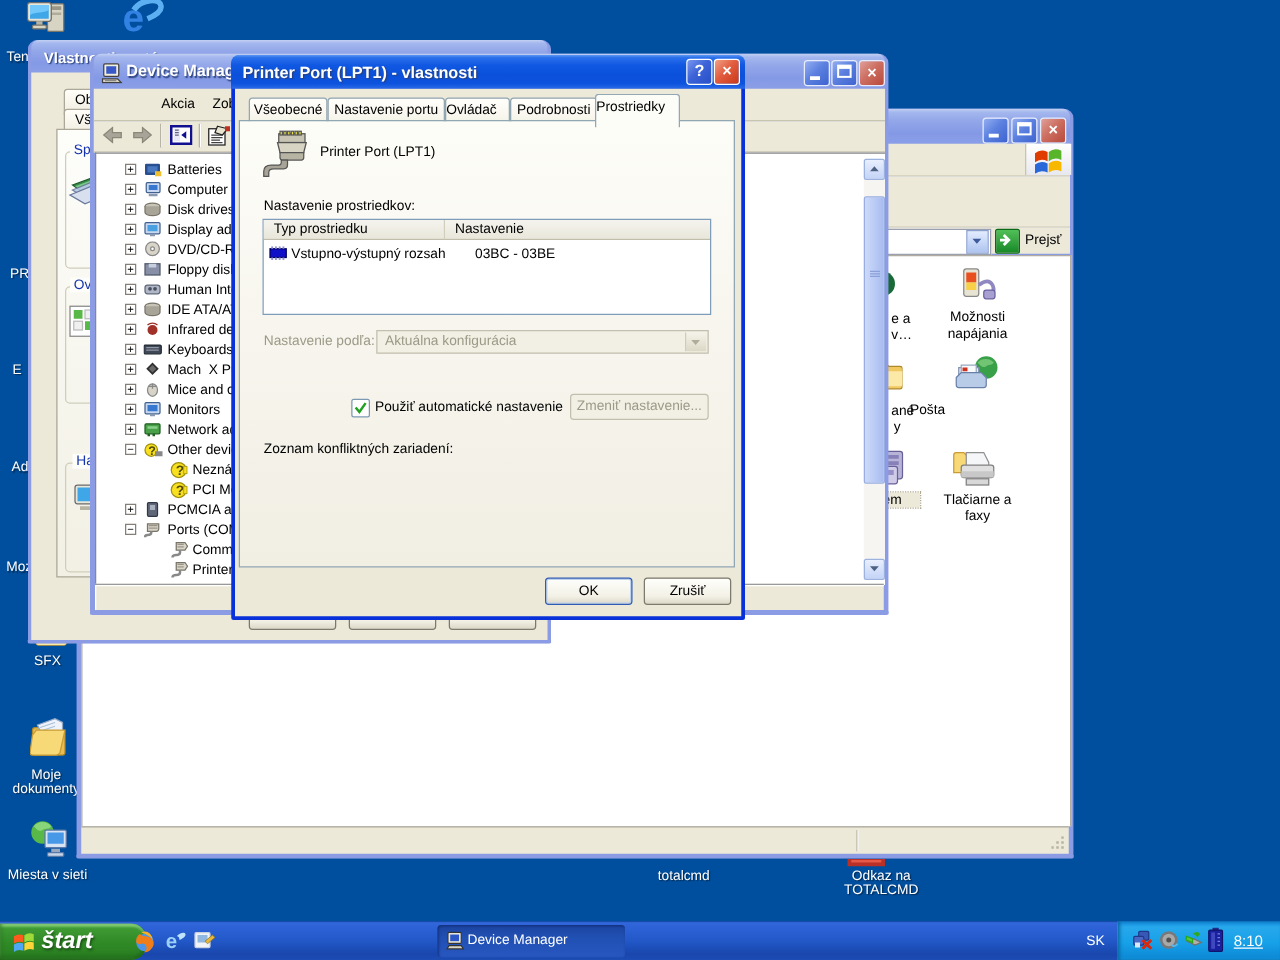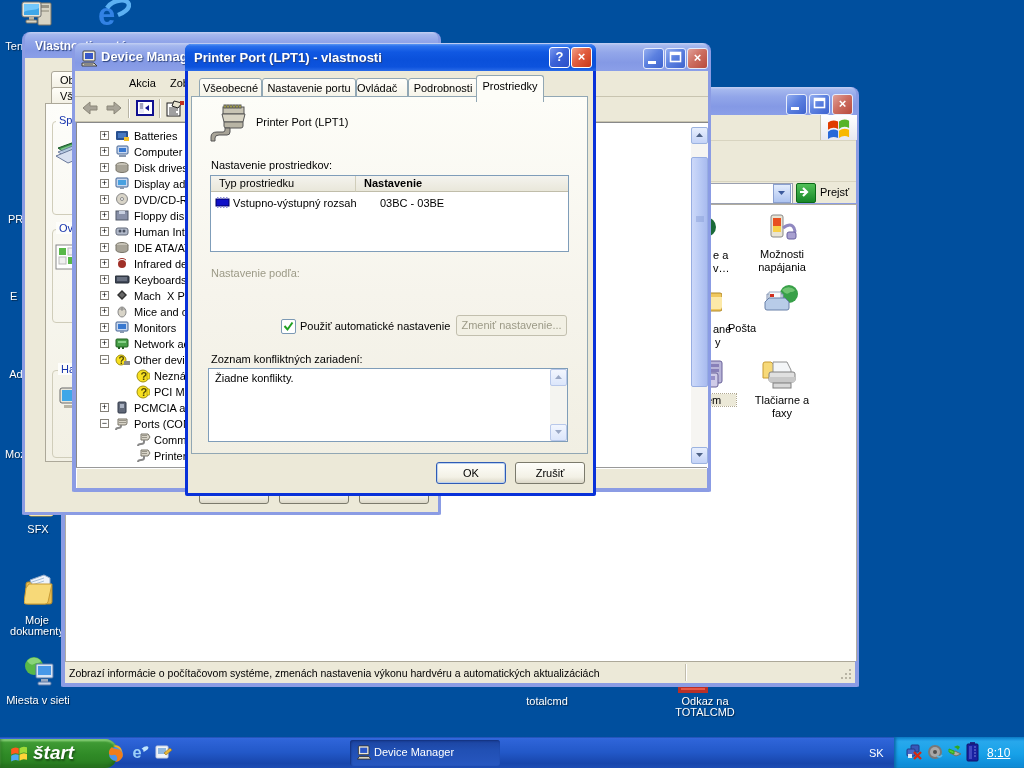--- a/index.html
+++ b/index.html
@@ -169,21 +169,20 @@
    <path d="M2 6 q0-2 2-2 h6 l2 2 h6 v14 h-16z" fill="#f7d978" stroke="#c89b35"></path>
    <path d="M12 4 h14 l4 8 v6 h-18z" fill="#f4f6f8" stroke="#909090"></path>
    <rect x="8" y="14" width="26" height="10" rx="2" fill="#e0e0e0" stroke="#808080"></rect>
    <rect x="8" y="19" width="26" height="5" fill="#c8c8c8"></rect>
    <rect x="12" y="25" width="18" height="5" fill="#d8d8d8" stroke="#808080"></rect>
   </svg>
   <div class="abs" style="left:662px;top:189px;width:108px;text-align:center;line-height:13px;">Tlačiarne a<br>faxy</div>
  </div>
 
  <div class="face" style="left:1px;top:574px;width:790px;height:21px;border-top:1px solid #aca899;">
-  <div class="abs" style="left:4px;top:5px;white-space:nowrap;font-size:10.5px;">Zobrazí informácie o počítačovom systéme, zmenách nastavenia výkonu hardvéru a automatických aktualizáciách</div>
   <div class="abs" style="left:620px;top:2px;width:1px;height:17px;background:#c0bcac;border-right:1px solid #fff;"></div>
   <svg class="abs" style="right:2px;bottom:2px;" width="12" height="12">
         <g fill="#b8b4a4">
           <rect x="8" y="8" width="2" height="2"></rect>
           <rect x="8" y="4" width="2" height="2"></rect>
           <rect x="4" y="8" width="2" height="2"></rect>
           <rect x="8" y="0" width="2" height="2"></rect>
           <rect x="4" y="4" width="2" height="2"></rect>
           <rect x="0" y="8" width="2" height="2"></rect>
         </g>
@@ -483,21 +482,21 @@
  <div class="tb tb-a" style="height:27px;border-radius:6px 6px 0 0;"></div>
  <div class="tbt" style="left:9px;top:6px;font-size:13px;">Printer Port (LPT1) - vlastnosti</div>
  <div class="cbtn" style="left:364px;top:3px;border-color:#fff;background:linear-gradient(135deg,#7a98ef 0%,#3c63d8 45%,#2a4fc8 100%);">?</div>
  <div class="cbtn" style="left:386px;top:3px;border-color:#fff;background:linear-gradient(135deg,#f0a088 0%,#e25d3f 45%,#c83818 100%);">×</div>
  <div class="face" style="left:3px;top:27px;width:405px;height:422px;"></div>
 
  <div class="abs" style="left:14px;top:34px;width:61px;height:18px;background:linear-gradient(180deg,#fffefa,#f4f2e6);border:1px solid #91a7b4;border-radius:3px 3px 0 0;text-align:center;padding-top:3px;">Všeobecné</div>
  <div class="abs" style="left:77px;top:34px;width:92px;height:18px;background:linear-gradient(180deg,#fffefa,#f4f2e6);border:1px solid #91a7b4;border-radius:3px 3px 0 0;text-align:center;padding-top:3px;">Nastavenie portu</div>
  <div class="abs" style="left:171px;top:34px;width:50px;height:18px;background:linear-gradient(180deg,#fffefa,#f4f2e6);border:1px solid #91a7b4;border-radius:3px 3px 0 0;text-align:left;padding-top:3px;">Ovládač</div>
  <div class="abs" style="left:223px;top:34px;width:68px;height:18px;background:linear-gradient(180deg,#fffefa,#f4f2e6);border:1px solid #91a7b4;border-radius:3px 3px 0 0;text-align:center;padding-top:3px;">Podrobnosti</div>
- <div class="abs" style="left:291px;top:31px;width:66px;height:22px;background:#fdfdf8;border:1px solid #91a7b4;border-bottom:0;border-radius:3px 3px 0 0;text-align:center;padding-top:4px;z-index:3;">Prostriedky</div>
+ <div class="abs" style="left:291px;top:31px;width:66px;height:22px;background:#fdfdf8;border:1px solid #91a7b4;border-bottom:0;border-radius:3px 3px 0 0;padding-top:4px;z-index:3;">Prostriedky</div>
 
  <div class="abs" style="left:6px;top:52px;width:397px;height:358px;background:linear-gradient(180deg,#fdfdf8 0%,#f6f4ec 55%,#f1efe3 100%);border:1px solid #91a7b4;box-sizing:border-box;">
 
   <svg class="abs" style="left:18px;top:7px;" width="36" height="38" viewBox="0 0 36 38">
    <g stroke="#555">
    <rect x="13" y="3" width="21" height="7" fill="#c8c4b4"></rect>
    <g fill="#e8e040">
             <rect x="14" y="1" width="2" height="3"></rect>
             <rect x="17" y="1" width="2" height="3"></rect>
             <rect x="20" y="1" width="2" height="3"></rect>
@@ -508,58 +507,53 @@
    <path d="M12 10 h23 l-2 8 h-19z" fill="#d8d4c4"></path>
    <path d="M14 18 h19 v4 q0 2 -2 2 h-15 q-2 0 -2 -2z" fill="#b8b4a4"></path>
    <path d="M20 24 v4 q0 3 -3 3 h-8 q-4 0 -4 3 v3 h-4 v-4 q0 -5 6 -5 h6 q2 0 2 -2 v-2z" fill="#a8a498"></path>
    </g>
   </svg>
   <div class="abs" style="left:64px;top:19px;">Printer Port (LPT1)</div>
   <div class="abs" style="left:19px;top:62px;text-align:center;">Nastavenie prostriedkov:</div>
 
   <div class="abs" style="left:18px;top:78px;width:357px;height:75px;background:#fff;border:1px solid #7f9db9;">
    <div class="abs" style="left:0;top:0;width:145px;height:16px;background:linear-gradient(180deg,#f4f3ee,#e9e7da);border-right:1px solid #d0cdba;border-bottom:1px solid #c0bdaa;padding:1px 0 0 8px;box-sizing:border-box;">Typ prostriedku</div>
-   <div class="abs" style="left:145px;top:0;right:0;height:16px;background:linear-gradient(180deg,#f4f3ee,#e9e7da);border-bottom:1px solid #c0bdaa;padding:1px 0 0 8px;box-sizing:border-box;font-weight:bold;">Nastavenie</div>
+   <div class="abs" style="left:145px;top:0;right:0;height:16px;background:linear-gradient(180deg,#f4f3ee,#e9e7da);border-bottom:1px solid #c0bdaa;padding:1px 0 0 8px;box-sizing:border-box;">Nastavenie</div>
    <svg class="abs" style="left:4px;top:21px;" width="16" height="11">
           <rect x="1" y="2" width="13" height="7" fill="#1010c8" stroke="#000060"></rect>
           <g fill="#9090d8">
             <rect x="2" y="0" width="1.5" height="2"></rect>
             <rect x="5" y="0" width="1.5" height="2"></rect>
             <rect x="8" y="0" width="1.5" height="2"></rect>
             <rect x="11" y="0" width="1.5" height="2"></rect>
             <rect x="2" y="9" width="1.5" height="2"></rect>
             <rect x="5" y="9" width="1.5" height="2"></rect>
             <rect x="8" y="9" width="1.5" height="2"></rect>
             <rect x="11" y="9" width="1.5" height="2"></rect>
           </g>
         </svg>
    <div class="abs" style="left:22px;top:21px;">Vstupno-výstupný rozsah</div>
    <div class="abs" style="left:153px;top:21px;margin-left:16px;">03BC - 03BE</div>
   </div>
   <div class="abs gtxt" style="left:19px;top:170px;">Nastavenie podľa:</div>
+  <div class="abs" style="left:109px;top:167px;width:266px;height:19px;background:#f2f0e4;border:1px solid #c2bfae;box-sizing:border-box;">
+   <span class="gtxt" style="position:absolute;left:6px;top:2px;">Aktuálna konfigurácia</span>
+   <div class="abs" style="right:1px;top:1px;width:16px;height:15px;background:linear-gradient(180deg,#f5f3ea,#dcd8c6);border-left:1px solid #d0ccba;"><svg width="15" height="14">
+            <path d="M4 6 l3.5 4 3.5-4z" fill="#b0ac9a"></path>
+          </svg></div>
+  </div>
   <div class="abs" style="left:89px;top:222px;width:13px;height:13px;background:#fff;border:1px solid #7c99b4;border-radius:2px;">
    <svg width="13" height="13">
           <path d="M2.5 6 l3 3.5 5-7" stroke="#21a121" stroke-width="2" fill="none"></path>
         </svg>
   </div>
   <div class="abs" style="left:108px;top:223px;">Použiť automatické nastavenie</div>
   <div class="btn gtxt" style="left:264px;top:218px;width:111px;height:21px;line-height:19px;background:#f2f0e4;border-color:#c2bfae;">Zmeniť nastavenie...</div>
   <div class="abs" style="left:19px;top:256px;">Zoznam konfliktných zariadení:</div>
 
-  <div class="abs" style="left:16px;top:271px;width:360px;height:74px;background:#fff;border:1px solid #7f9db9;box-sizing:border-box;">
-   <div class="abs" style="left:6px;top:3px;">Žiadne konflikty.</div>
-   <div class="abs" style="right:0;top:0;width:17px;height:72px;background:#f4f4f0;">
-    <div class="abs" style="left:0;top:0;width:17px;height:17px;background:linear-gradient(180deg,#f2f6fe,#dce6fb);border:1px solid #b8c8ea;border-radius:2px;box-sizing:border-box;"><svg width="15" height="15">
-              <path d="M4 9 l3.5-4 3.5 4z" fill="#9aa8c5"></path>
-            </svg></div>
-    <div class="abs" style="left:0;bottom:0;width:17px;height:17px;background:linear-gradient(180deg,#f2f6fe,#dce6fb);border:1px solid #b8c8ea;border-radius:2px;box-sizing:border-box;"><svg width="15" height="15">
-              <path d="M4 5 l3.5 4 3.5-4z" fill="#9aa8c5"></path>
-            </svg></div>
-   </div>
-  </div>
  </div>
  <div class="btn" style="left:251px;top:418px;width:70px;height:22px;line-height:20px;border-color:#2f5bb5;box-shadow:inset 0 0 0 1px #bcd2ee;">OK</div>
  <div class="btn" style="left:330px;top:418px;width:70px;height:22px;line-height:20px;">Zrušiť</div>
 </div>
 
 <div id="tbar" class="abs" style="left:0;top:737px;width:1024px;height:31px;background:linear-gradient(180deg,#1a47a5 0%,#3268dc 4%,#2e64d8 10%,#2258c8 50%,#1846ac 85%,#1d4cb4 100%);">
 
  <div class="abs" style="left:0;top:2px;width:117px;height:29px;border-radius:0 12px 12px 0;background:linear-gradient(180deg,#6cbf5c 0%,#3f9a34 12%,#2f8a26 55%,#2a7f22 90%,#47a23a 100%);box-shadow:inset 0 -2px 4px #1c5f16,inset 0 2px 2px #8cd47c;">
   <svg class="abs" style="left:9px;top:5px;" width="21" height="20" viewBox="0 0 24 24">
    <path d="M2 6 q4-3 9-1 v7 q-5-2-9 1z" fill="#ff5a1e"></path>

